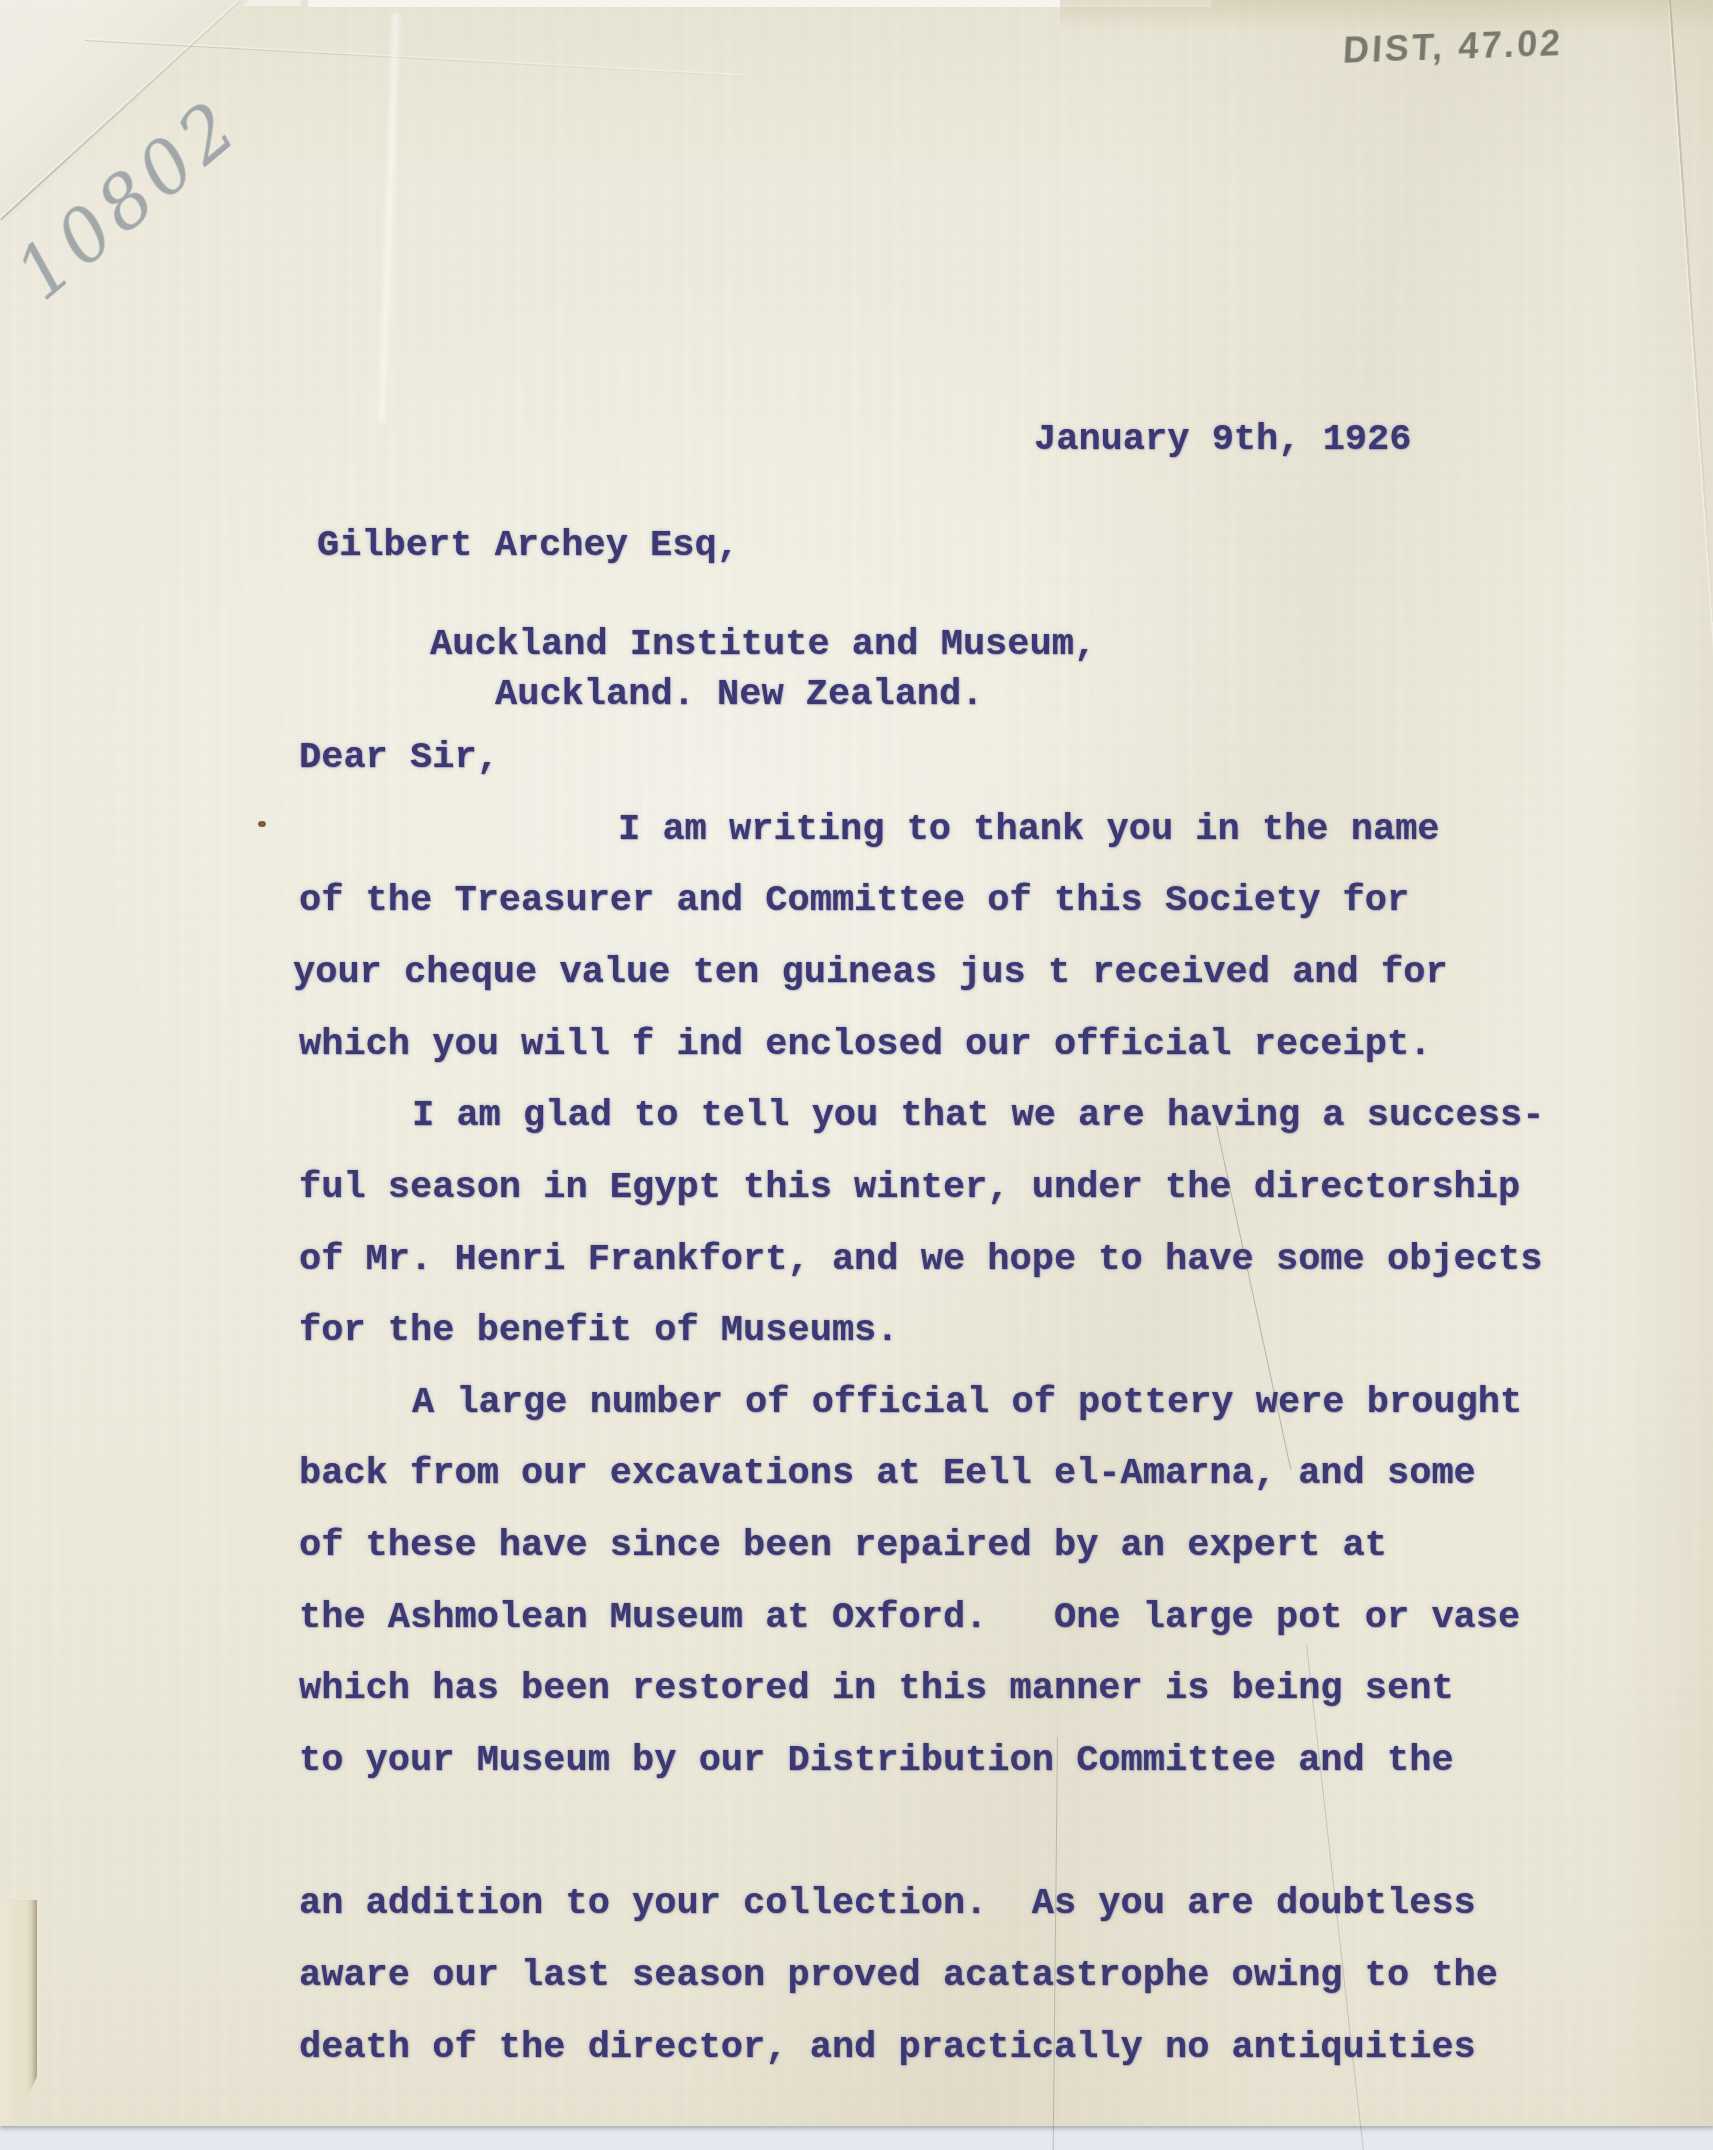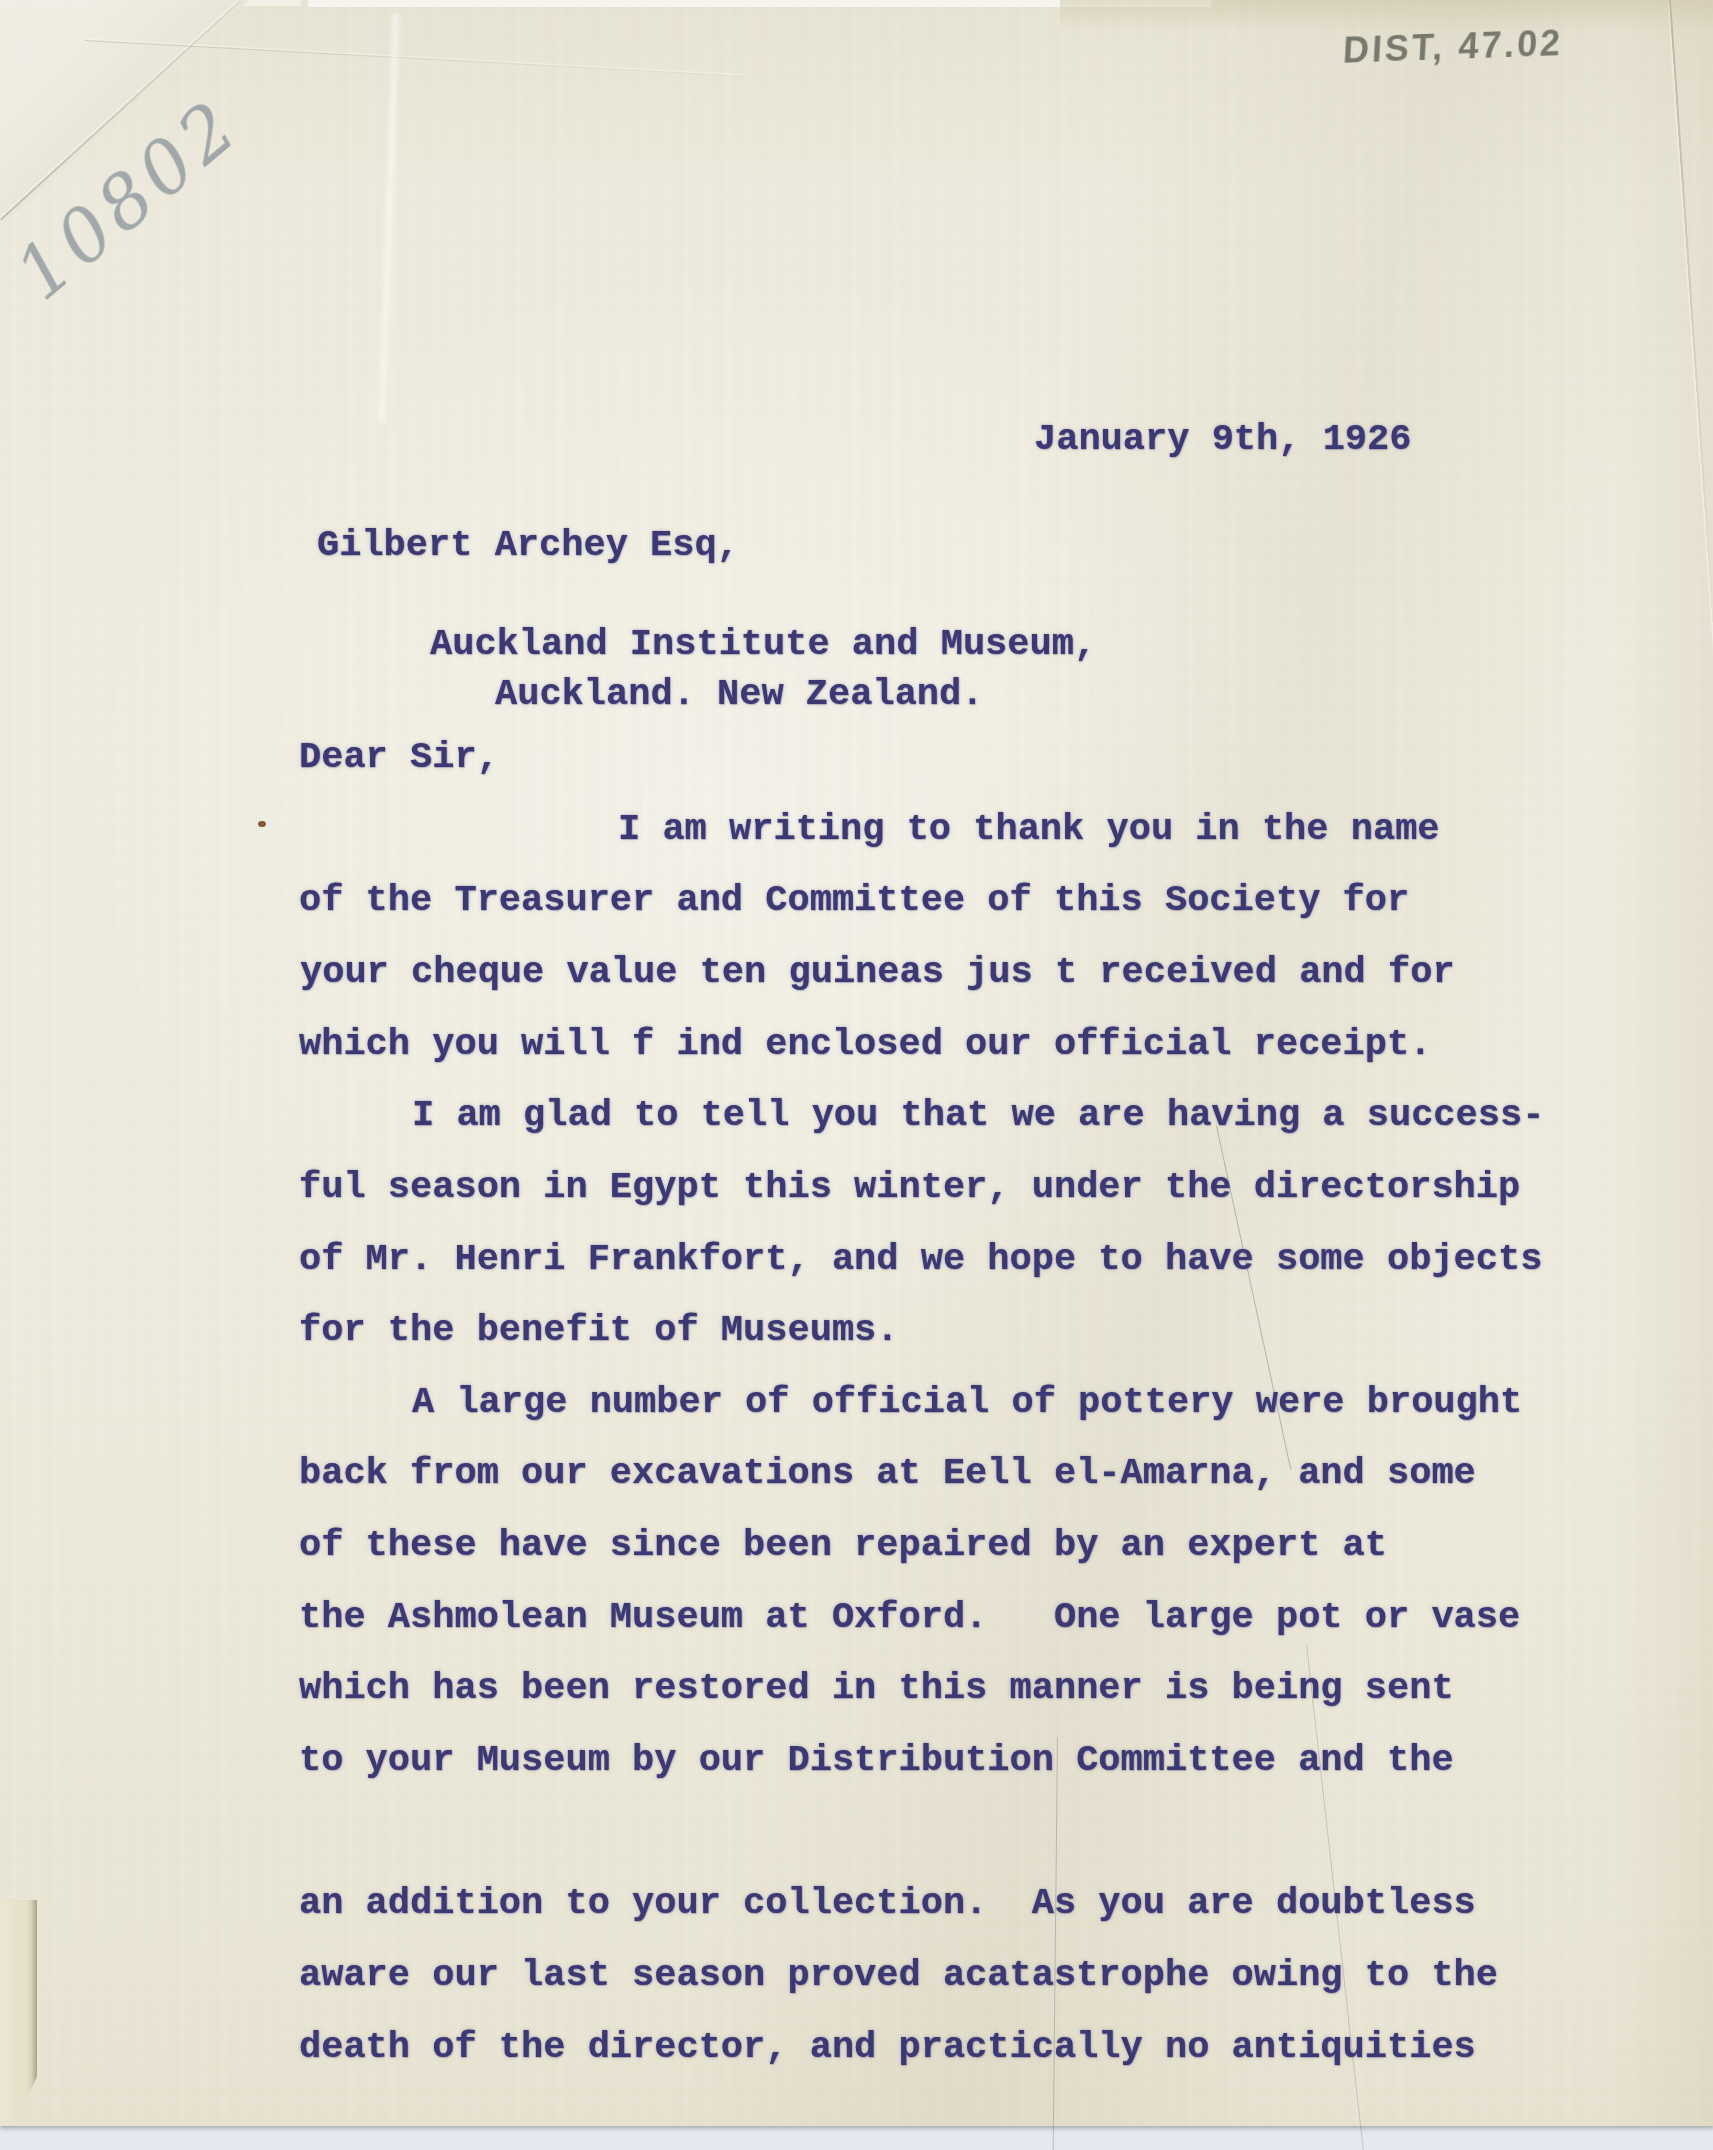--- a/index.html
+++ b/index.html
@@ -153,21 +153,21 @@
   <div class="tl" style="left:1034px; top:417px;">January 9th, 1926</div>
 
   <div class="tl" style="left:317px; top:523px;">Gilbert Archey Esq,</div>
   <div class="tl" style="left:430px; top:622px;">Auckland Institute and Museum,</div>
   <div class="tl" style="left:495px; top:672px;">Auckland. New Zealand.</div>
 
   <div class="tl" style="left:299px; top:735px;">Dear Sir,</div>
 
   <div class="tl" style="left:618px; top:807px;">I am writing to thank you in the name</div>
   <div class="tl" style="left:299px; top:878px;">of the Treasurer and Committee of this Society for</div>
-  <div class="tl" style="left:300px; top:950px;">your cheque value ten guineas jus t received and for</div>
+  <div class="tl" style="left:293px; top:950px;">your cheque value ten guineas jus t received and for</div>
   <div class="tl" style="left:299px; top:1022px;">which you will f ind enclosed our official receipt.</div>
   <div class="tl" style="left:412px; top:1093px;">I am glad to tell you that we are having a success-</div>
   <div class="tl" style="left:299px; top:1165px;">ful season in Egypt this winter, under the directorship</div>
   <div class="tl" style="left:299px; top:1237px;">of Mr. Henri Frankfort, and we hope to have some objects</div>
   <div class="tl" style="left:299px; top:1308px;">for the benefit of Museums.</div>
   <div class="tl" style="left:412px; top:1380px;">A large number of official of pottery were brought</div>
   <div class="tl" style="left:299px; top:1451px;">back from our excavations at Eell el-Amarna, and some</div>
   <div class="tl" style="left:299px; top:1523px;">of these have since been repaired by an expert at</div>
   <div class="tl" style="left:299px; top:1595px;">the Ashmolean Museum at Oxford.   One large pot or vase</div>
   <div class="tl" style="left:299px; top:1738px;">to your Museum by our Distribution Committee and the</div>

